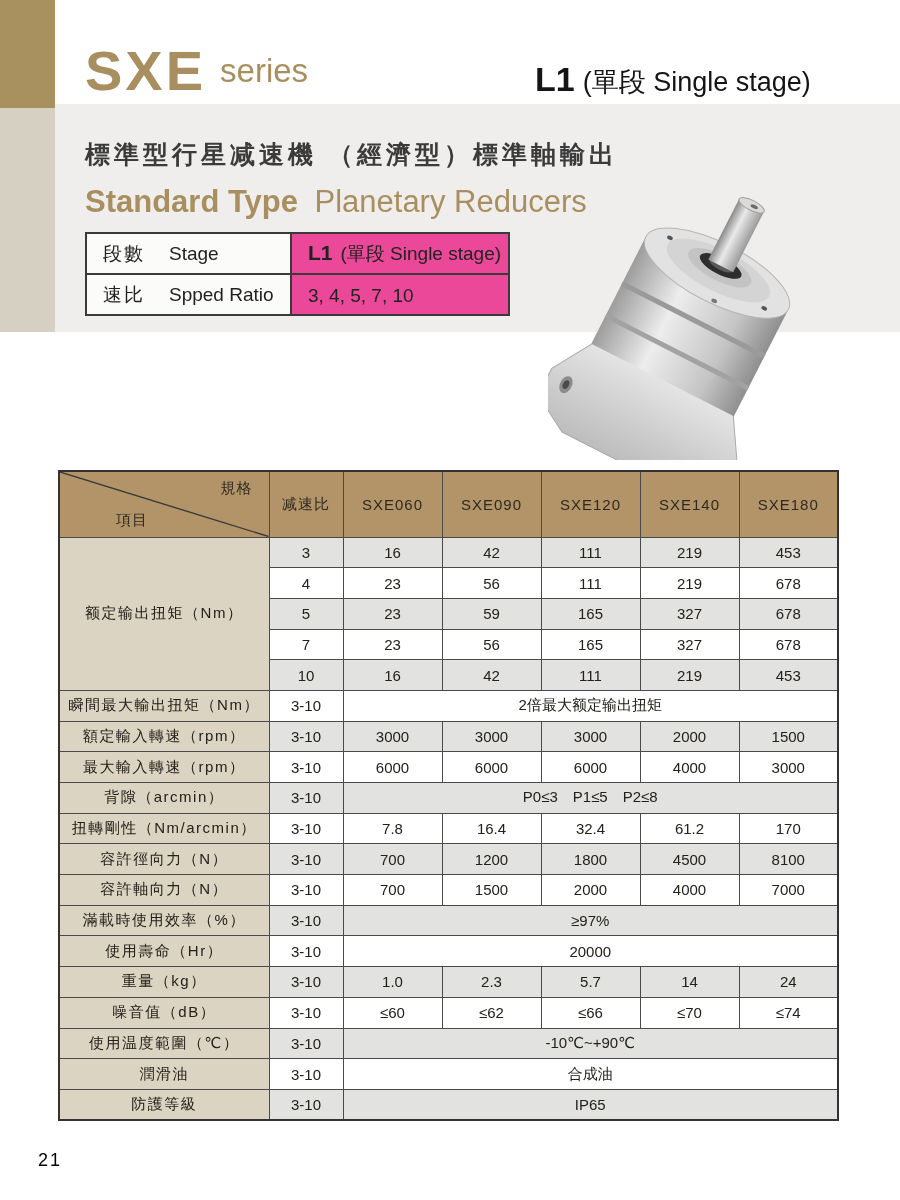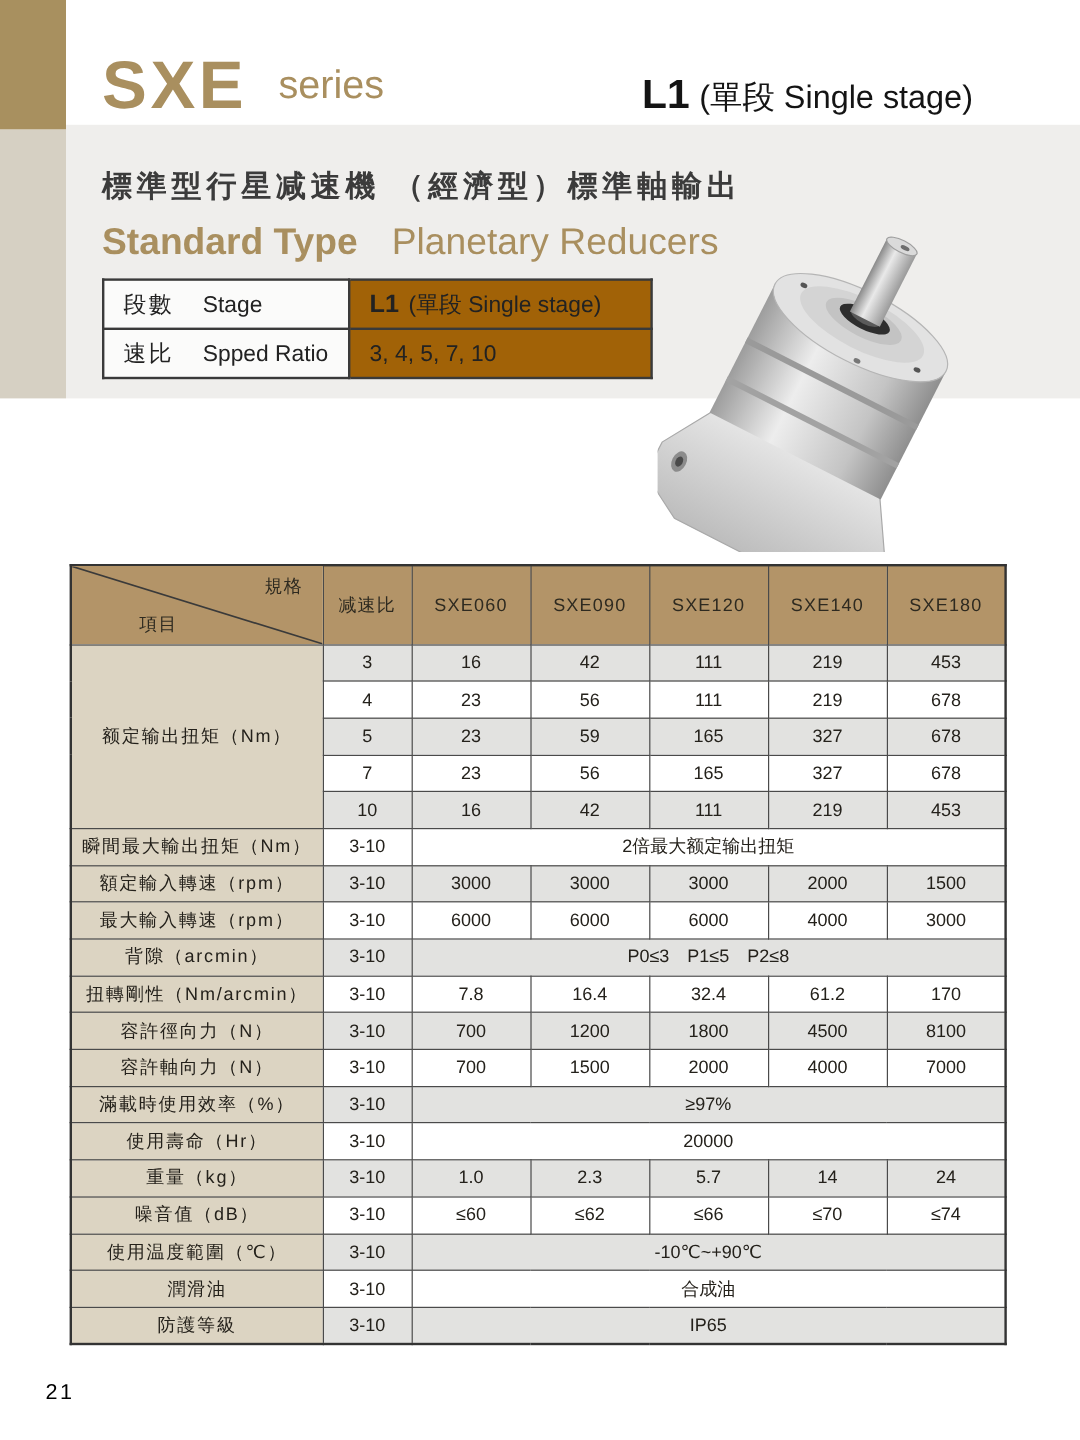--- a/index.html
+++ b/index.html
@@ -11,40 +11,40 @@
 
   
   .gold-bar  { position:absolute; left:0; top:0;    width:55px; height:108px; background:#a8905f; }
   .beige-bar { position:absolute; left:0; top:108px; width:55px; height:224px; background:#d6d0c3; }
   
   .gray-panel{ position:absolute; left:55px; top:104px; width:845px; height:228px; background:#efeeec; }
 
   
   .series-block { position:absolute; left:85px; top:38px; display:flex; align-items:center; }
   .sxe    { font-size:56px; font-weight:bold; color:#a98f5f; letter-spacing:3px; }
-  .series { font-size:33px; color:#a98f5f; margin-left:26px; }
+  .series { font-size:33px; color:#a98f5f; margin-left:14px; }
   .stage-block { position:absolute; left:535px; top:60px; display:flex; align-items:baseline; }
   .l1 { font-size:34px; font-weight:bold; color:#141414; }
   .stage-label { font-size:27px; color:#141414; margin-left:8px; }
 
   
   .cn-title { position:absolute; left:85px; top:138px; font-size:25px; color:#3b3b3b;
               letter-spacing:4px; font-weight:bold; }
   .en-title { position:absolute; left:85px; top:184px; color:#a98f5f; }
   .en-title .std  { font-size:31px; font-weight:bold; }
-  .en-title .plan { font-size:31px; margin-left:24px; }
+  .en-title .plan { font-size:31px; margin-left:12px; }
 
   
   .mini-table { position:absolute; left:85px; top:232px; width:423px;
                 border-collapse:collapse; table-layout:fixed; }
   .mini-table td { border:2px solid #3a3a3a; height:41px; font-size:19px; color:#222;
                    padding-left:16px; vertical-align:middle; }
   .mini-label { background:#fbfbfa; width:205px; }
   .mini-label .cn { margin-right:24px; letter-spacing:2px; }
-  .mini-value { background:#a16207; width:252px; }
+  .mini-value { background:#ec4899; width:218px; }
   .mini-value b { font-size:21px; }
   .mini-value b:not(:empty) { margin-right:8px; }
 
   
   .product { position:absolute; left:548px; top:170px; width:315px; height:290px; }
 
   
   .spec-table { position:absolute; left:58px; top:470px; width:779px;
                 border-collapse:collapse; table-layout:fixed;
                 border:2px solid #333; }

